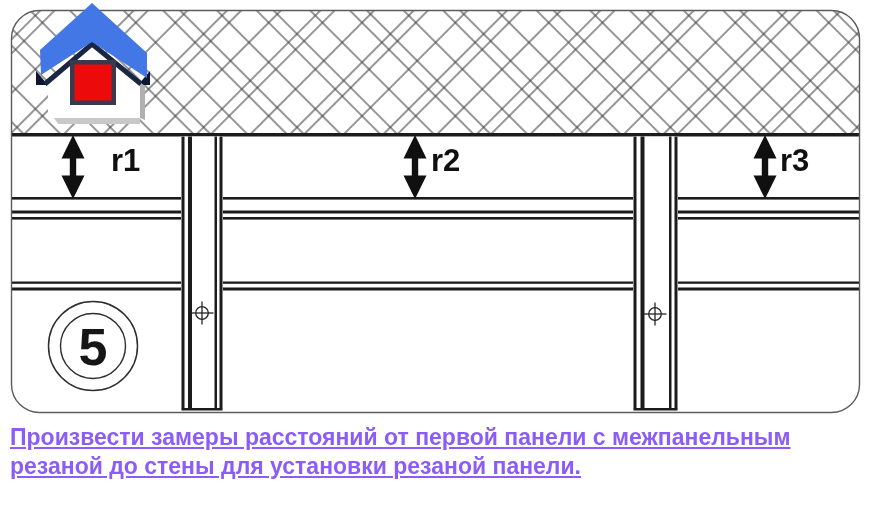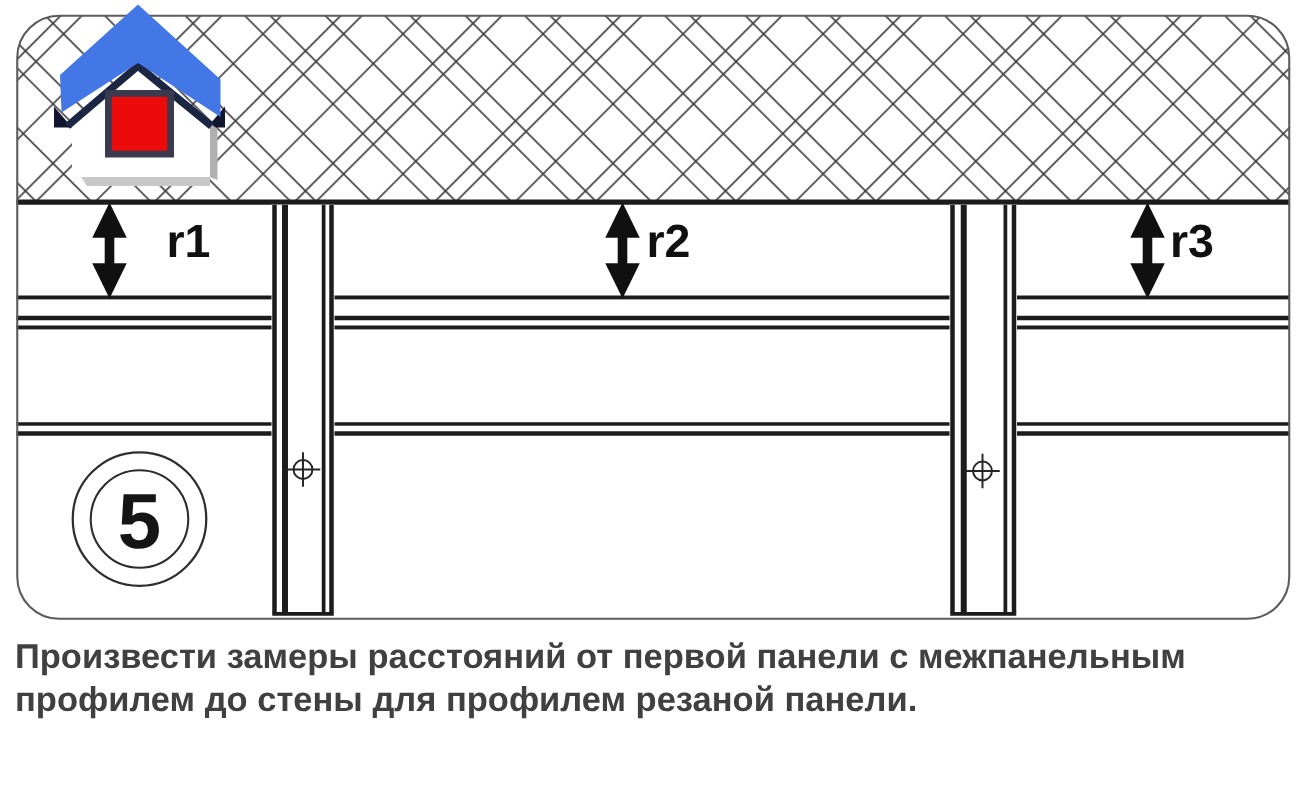--- a/index.html
+++ b/index.html
@@ -10,25 +10,26 @@
     height: 487px;
     background: #ffffff;
     overflow: hidden;
   }
   .diagram-svg { position: absolute; left: 0; top: 0; }
   .caption {
     position: absolute;
     left: 10px;
     top: 423px;
     width: 860px;
-    color: #404040;
+    color: #8b5cf6;
     font-size: 23px;
     font-weight: bold;
     line-height: 28.5px;
     letter-spacing: 0px;
+    text-decoration: underline;
   }
   .r-label {
     font-family: "Liberation Sans", sans-serif;
     font-weight: bold;
     font-size: 31px;
     fill: #101010;
   }
   .step-num {
     font-family: "Liberation Sans", sans-serif;
     font-weight: bold;
@@ -139,16 +140,16 @@
 
     <g>
       <circle cx="93" cy="346" r="44.5" fill="#ffffff" stroke="#2e2e2e" stroke-width="1.5"></circle>
       <circle cx="93" cy="346" r="32.5" fill="none" stroke="#2e2e2e" stroke-width="1.4"></circle>
       <text class="step-num" x="93" y="365" text-anchor="middle">5</text>
     </g>
   </svg>
 
   <div class="caption">
     <div>Произвести замеры расстояний от первой панели с межпанельным</div>
-    <div>профилем до стены для профилем резаной панели.</div>
+    <div>резаной до стены для установки резаной панели.</div>
   </div>
 
 </div>
 
 </body></html>

